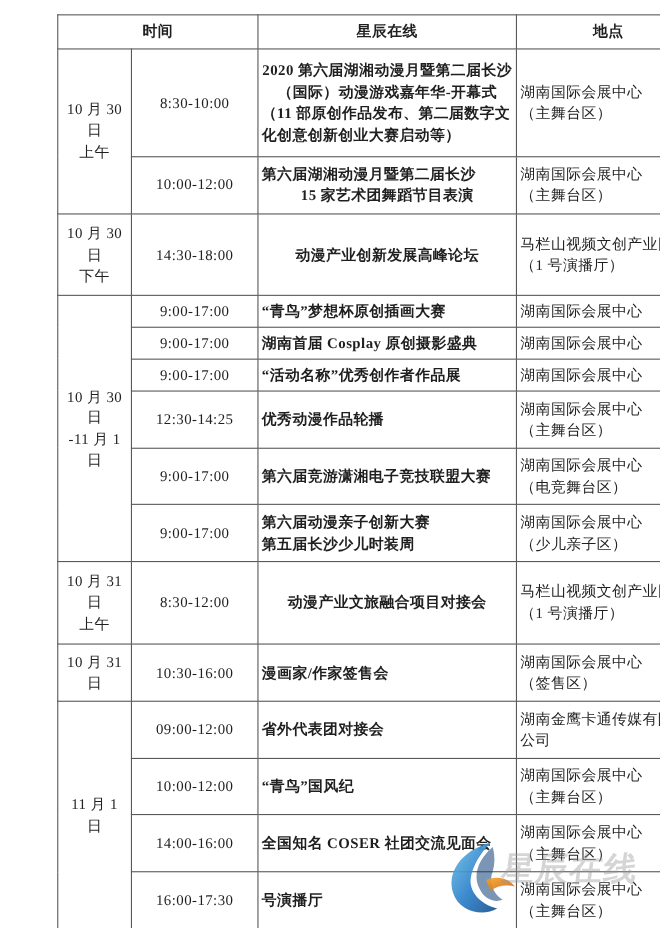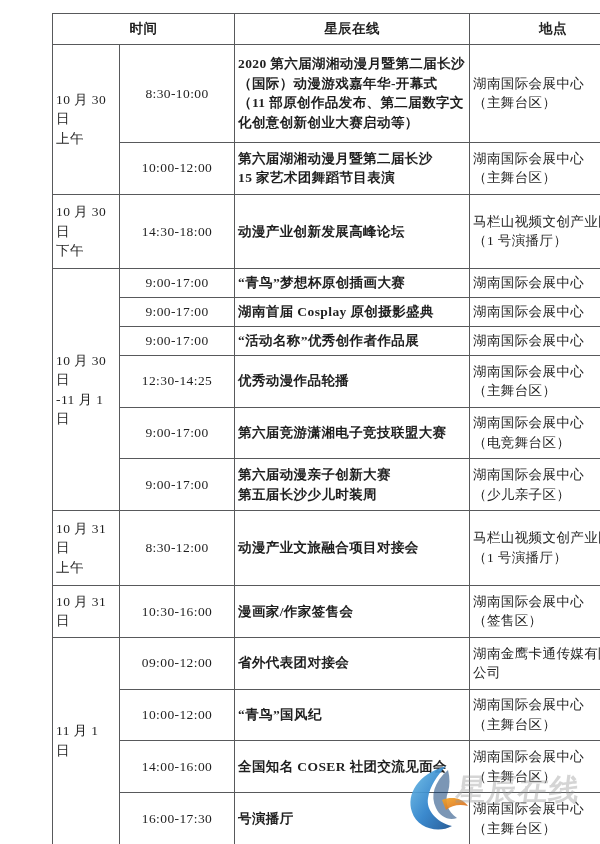--- a/index.html
+++ b/index.html
@@ -52,20 +52,21 @@
   thead th {
     text-align: center;
     font-weight: bold;
     font-size: 15px;
     letter-spacing: 1px;
     height: 26px;
     padding: 3px 2px;
   }
 
   td.date-cell {
+    text-align: center;
     font-size: 13.5px;
     letter-spacing: 0.2px;
     white-space: pre-line;
   }
 
   td.time-cell {
     text-align: center;
     font-family: "Liberation Serif", "DejaVu Serif", serif;
     font-size: 13.5px;
     letter-spacing: 0.3px;
@@ -81,21 +82,21 @@
 
   td.place-cell {
     text-align: left;
     white-space: pre-line;
     letter-spacing: 0.6px;
   }
   .act-block {
     display: block;
     font-weight: bold;
   }
-  .act-block.b { font-weight: bold; }
+  .act-block.b { font-weight: bold; text-align: center; }
 
   
   #watermark {
     position: absolute;
     left: 404px;
     top: 760px;
     width: 190px;
     height: 76px;
     pointer-events: none;
   }

